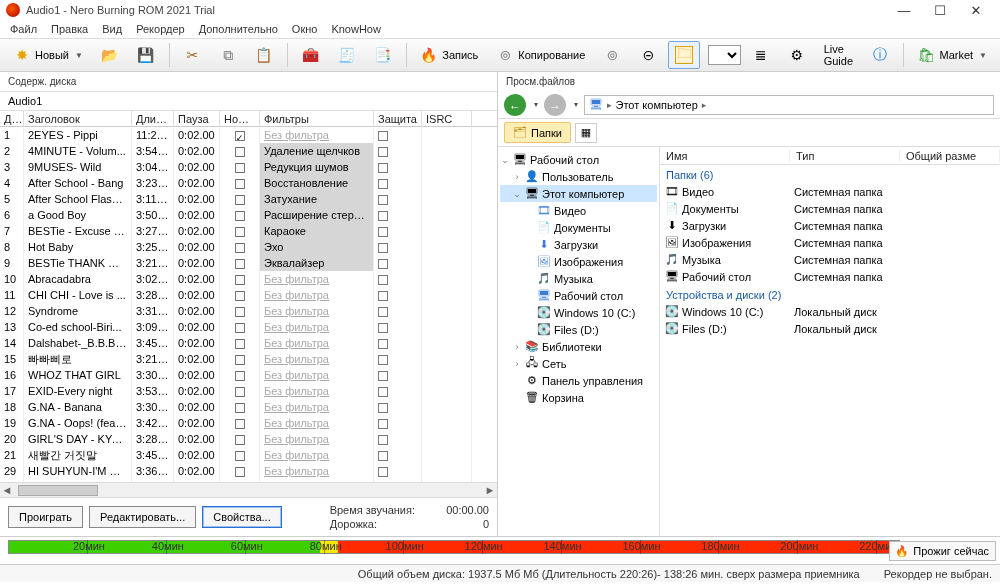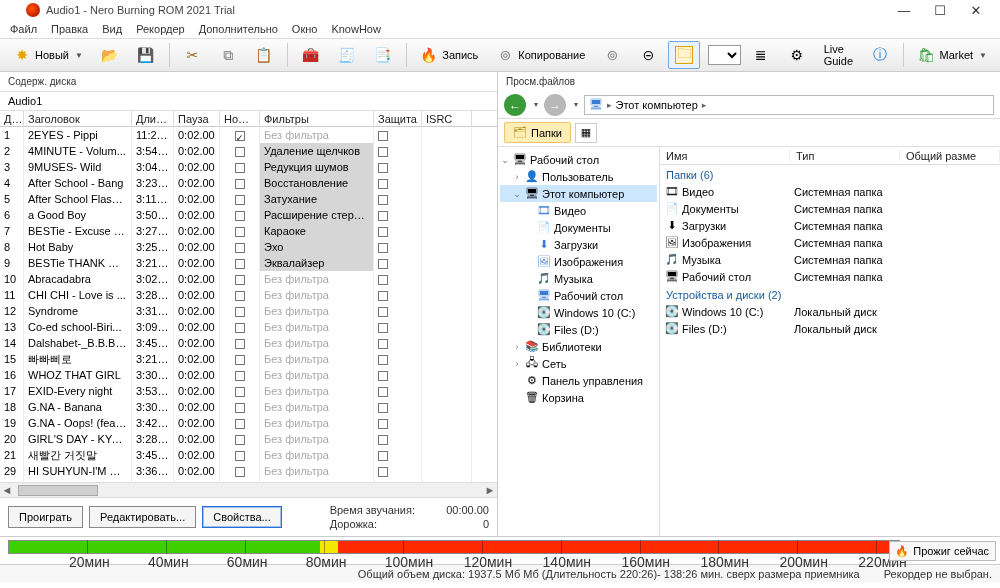--- a/index.html
+++ b/index.html
@@ -1,17 +1,17 @@
 <!DOCTYPE html>
 <html><head>
 <meta charset="utf-8">
 <style>
 * { box-sizing: border-box; margin: 0; padding: 0; font-family: "Segoe UI", Tahoma, sans-serif; font-size: 11px; }
 html, body { width: 1000px; height: 588px; overflow: hidden; background: #fff; }
-.titlebar { height: 20px; display: flex; align-items: center; padding: 0 6px; background: #fff; margin-left: 20px; }
+.titlebar { height: 20px; display: flex; align-items: center; padding: 0 6px; background: #fff; }
 .titlebar .app-icon { width: 14px; height: 14px; border-radius: 50%; background: radial-gradient(circle at 40% 40%, #ff5a00, #a00); margin-right: 6px; }
 .titlebar .title { flex: 1; color: #444; }
 .winbtn { width: 36px; text-align: center; color: #333; font-size: 13px; }
 .menubar { height: 18px; display: flex; align-items: center; gap: 14px; padding: 0 10px; color: #333; }
 .menubar span { cursor: default; }
 .toolbar { height: 34px; display: flex; align-items: center; padding: 2px 6px; gap: 4px; background: linear-gradient(#fdfdfd,#eaeaea); border-top: 1px solid #ddd; border-bottom: 1px solid #ccc; }
 .tbtn { display: flex; align-items: center; height: 28px; padding: 0 6px; border: 1px solid transparent; border-radius: 2px; gap: 4px; }
 .tbtn .ico { width: 18px; height: 18px; display: flex; align-items: center; justify-content: center; font-size: 14px; }
 .sep { width: 1px; height: 24px; background: #ccc; margin: 0 3px; }
 .dd-arrow { font-size: 8px; color: #555; margin-left: 2px; }
@@ -32,21 +32,21 @@
 .thead .th { border-right: 1px solid #ddd; font-weight: normal; color: #222; }
 .c-num { width: 24px; text-align: left; }
 .c-title { width: 108px; }
 .c-len { width: 42px; }
 .c-pause { width: 46px; }
 .c-norm { width: 40px; text-align: center; }
 .c-filter { width: 114px; }
 .c-prot { width: 48px; }
 .c-isrc { width: 50px; }
 .tbody { flex: 1; overflow-y: auto; overflow-x: hidden; }
-.filter-none { color: #aaa; }
+.filter-none { color: #aaa; text-decoration: underline; }
 .filter-sel { background: #d6d6d6; }
 .chk { width: 10px; height: 10px; border: 1px solid #777; display: inline-block; vertical-align: middle; }
 .chk.on::after { content: "✓"; font-size: 9px; position: relative; top: -3px; left: 0; }
 .hscroll { height: 15px; background: #f0f0f0; border-top: 1px solid #ddd; display: flex; align-items: center; }
 .hscroll .thumb { width: 80px; height: 11px; background: #cfcfcf; border: 1px solid #aaa; margin-left: 4px; }
 .hscroll .arrow { width: 14px; text-align: center; color: #666; }
 
 .left-footer { display: flex; align-items: center; padding: 6px 8px; gap: 6px; border-top: 1px solid #ddd; }
 .left-footer button { height: 22px; padding: 0 10px; border: 1px solid #888; background: #f5f5f5; }
 .left-footer button.active { border: 1px solid #2a6fd6; box-shadow: 0 0 0 1px #9cc1f0 inset; }
@@ -78,21 +78,21 @@
 .fl-group { color: #195a9c; padding: 4px 6px 2px; }
 .fl-row { display: flex; align-items: center; height: 17px; padding-left: 4px; }
 .fl-row .fi { width: 16px; text-align: center; }
 .fl-row .fn { width: 114px; padding-left: 2px; }
 .fl-row .ft { width: 110px; }
 
 .timeline { height: 28px; position: relative; border-top: 1px solid #ccc; background: #fff; display: flex; align-items: flex-start; }
 .timeline .bar { position: absolute; top: 3px; left: 8px; right: 100px; height: 14px; background: linear-gradient(to right, #3ecf00 0%, #3ecf00 35%, #f5e800 35%, #f5e800 37%, #ff2a00 37%, #ff2a00 100%); border: 1px solid #888; }
 .timeline .ticks { position: absolute; top: 3px; left: 8px; right: 100px; height: 22px; }
 .timeline .tick { position: absolute; top: 0; width: 1px; height: 14px; background: rgba(0,0,0,.35); }
-.timeline .tick span { position: absolute; top: 14px; left: -18px; width: 40px; font-size: 14px; color: #333; text-align: center; }
+.timeline .tick span { position: absolute; top: 0; left: -18px; width: 40px; font-size: 11px; color: #333; text-align: center; }
 .timeline .burn { position: absolute; right: 4px; top: 4px; height: 20px; display: flex; align-items: center; gap: 4px; border: 1px solid #bbb; padding: 0 6px; background: #f8f8f8; }
 .statusbar { height: 18px; border-top: 1px solid #ccc; display: flex; align-items: center; justify-content: flex-end; padding: 0 8px; gap: 24px; color: #333; background: #f7f7f7; }
 
 .ico-new { color: #e8a400; } .ico-open { color: #d99a00; } .ico-save { color: #2458c6; }
 .ico-cut { color: #a06b2a; } .ico-copy { color: #777; } .ico-paste { color: #9a7b22; }
 .ico-burn { color: #ff7a00; } .ico-disc { color: #888; }
 .ico-folder-open { color: #e0a100; background: #fff4cf; border: 1px solid #e0a100; padding: 0 2px; }
 </style>
 </head>
 <body>

